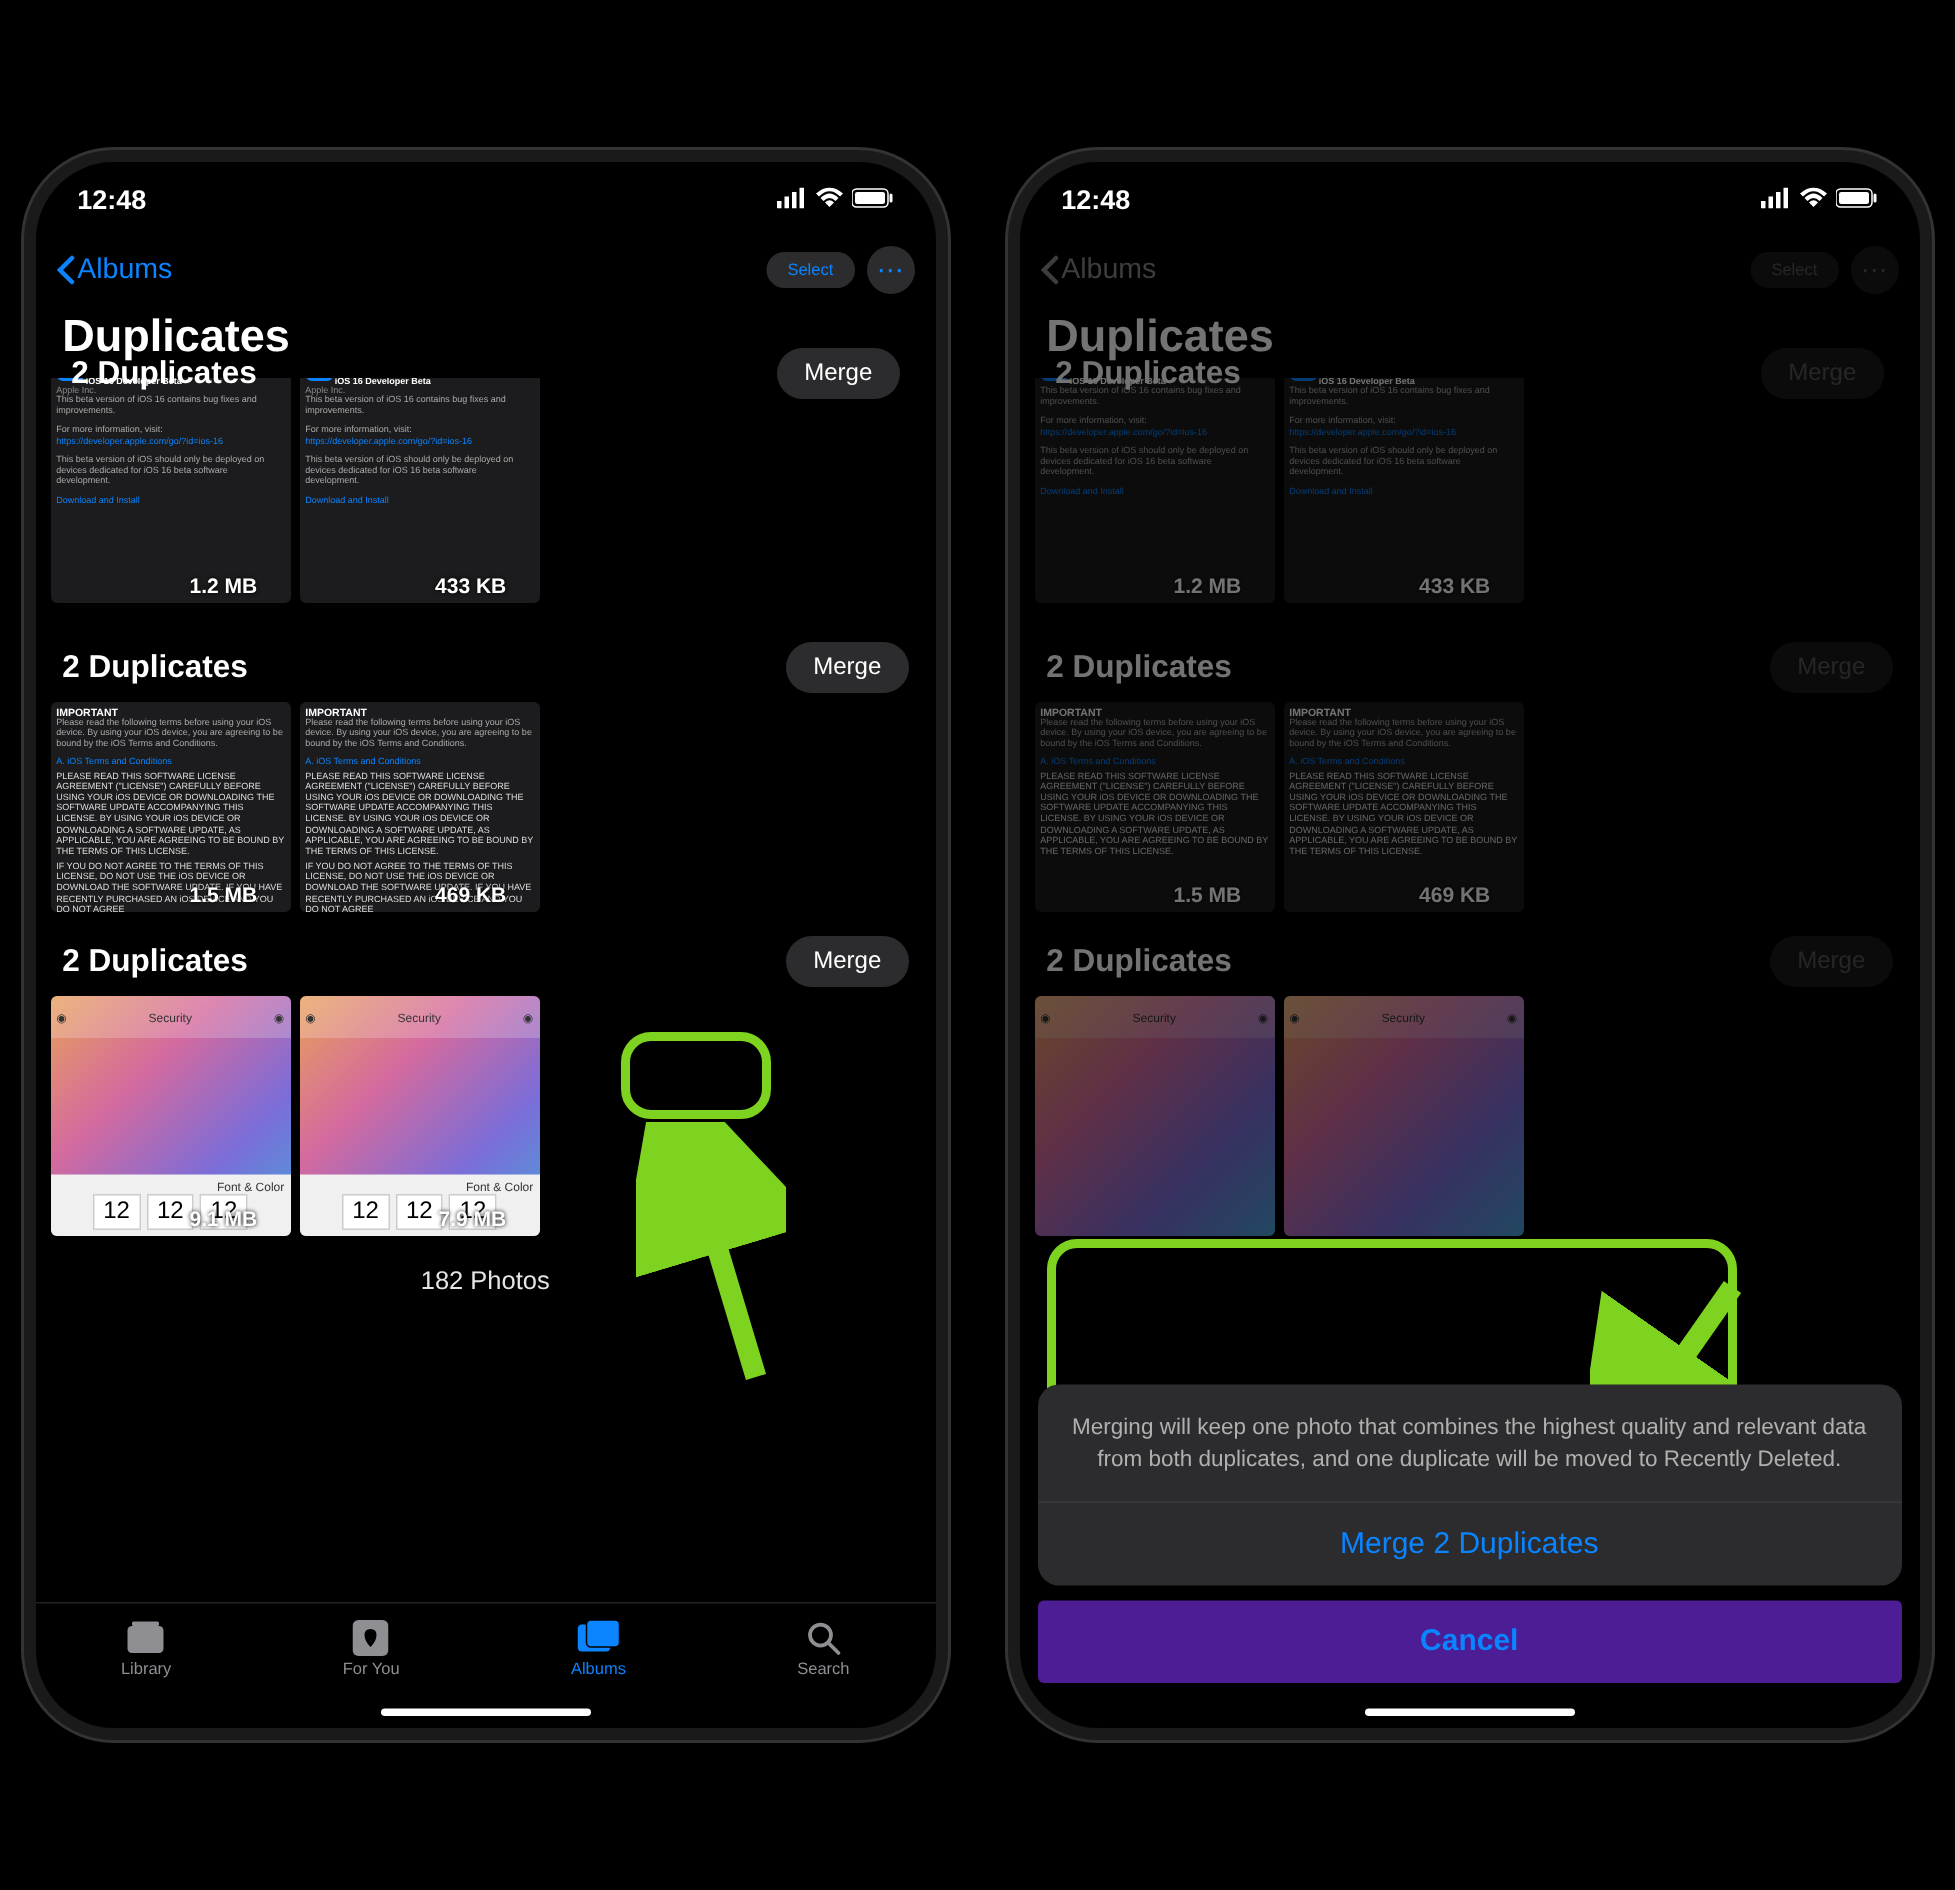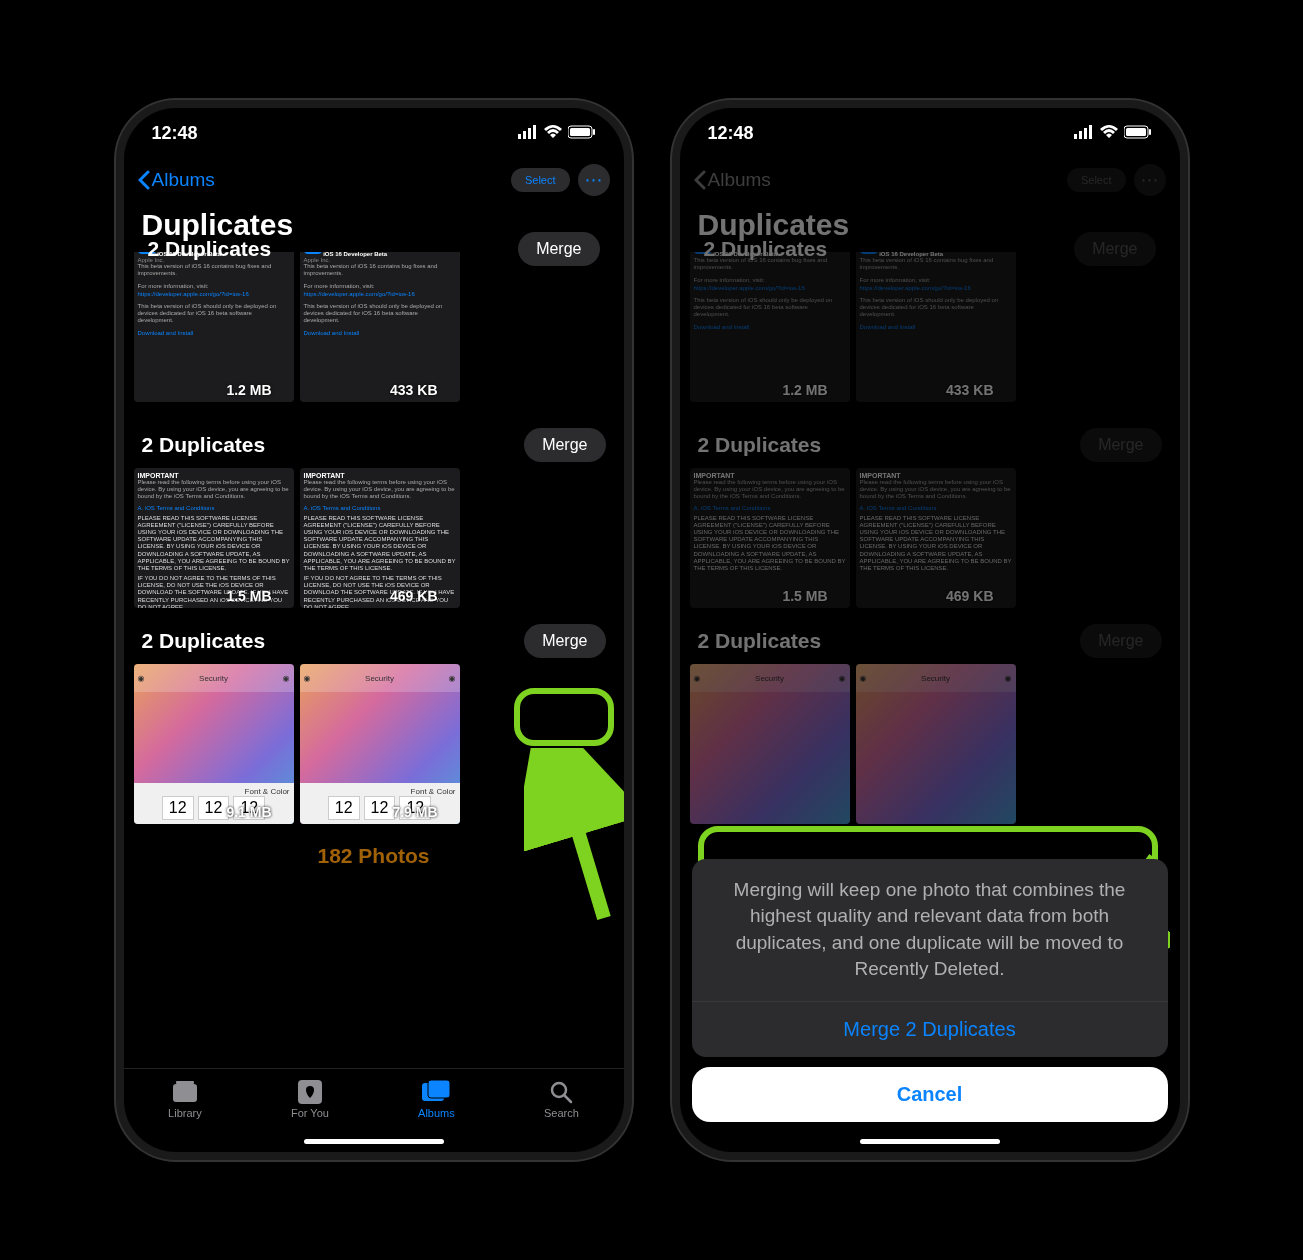--- a/index.html
+++ b/index.html
@@ -1,18 +1,18 @@
 <!DOCTYPE html>
 <html><head>
 <meta charset="utf-8">
 <style>
 * { margin: 0; padding: 0; box-sizing: border-box; font-family: -apple-system, BlinkMacSystemFont, sans-serif; }
 body { background: #000; width: 1303px; height: 1260px; display: flex; justify-content: center; align-items: center; gap: 40px; }
 
-.phone { width: 516px; height: 1060px; background: #0a0a0a; border-radius: 60px; border: 8px solid #1a1a1a; box-shadow: 0 0 0 2px #333, inset 0 0 0 2px #222; position: relative; overflow: hidden; }
+.phone { width: 616px; height: 1060px; background: #0a0a0a; border-radius: 60px; border: 8px solid #1a1a1a; box-shadow: 0 0 0 2px #333, inset 0 0 0 2px #222; position: relative; overflow: hidden; }
 .notch { position: absolute; top: 0; left: 50%; transform: translateX(-50%); width: 150px; height: 32px; background: #000; border-radius: 0 0 20px 20px; z-index: 100; }
 
 .screen { width: 100%; height: 100%; background: #000; display: flex; flex-direction: column; position: relative; }
 
 .status-bar { height: 50px; display: flex; justify-content: space-between; align-items: center; padding: 0 28px; color: #fff; font-weight: 600; font-size: 18px; }
 .status-right { display: flex; gap: 6px; align-items: center; }
 
 .nav-bar { display: flex; justify-content: space-between; align-items: center; padding: 6px 14px; }
 .back-btn { display: flex; align-items: center; color: #0a84ff; font-size: 19px; gap: 2px; }
 .nav-actions { display: flex; gap: 8px; align-items: center; }
@@ -42,38 +42,38 @@
 .thumb .tiny-text { font-size: 6px; line-height: 1.2; color: #aaa; }
 
 .thumb.gradient { background: linear-gradient(135deg, #e8a05c 0%, #d46a9e 35%, #7b6dd8 70%, #4aa0d8 100%); padding: 0; }
 .thumb.gradient .top-icons { height: 28px; background: rgba(255,255,255,0.2); display: flex; justify-content: space-between; align-items: center; padding: 0 4px; font-size: 8px; color: #333; }
 .thumb.gradient .bottom-panel { position: absolute; bottom: 0; left: 0; right: 0; background: #f0f0f0; padding: 4px; }
 .thumb.gradient .font-label { font-size: 8px; color: #333; text-align: right; }
 .thumb.gradient .num-row { display: flex; gap: 4px; justify-content: center; }
 .thumb.gradient .num-box { background: #fff; border: 1px solid #ccc; padding: 2px 6px; font-size: 16px; color: #000; font-weight: 400; }
 
 .footer-info { text-align: center; padding: 10px 20px; }
-.photo-count { color: #a16207; font-size: 21px; font-weight: 700; margin-bottom: 4px; }
+.photo-count { color: #e5e5e5; font-size: 17px; font-weight: 400; margin-bottom: 4px; }
 .footer-desc { color: #8e8e93; font-size: 14px; line-height: 1.3; }
 
 .tab-bar { height: 84px; display: flex; justify-content: space-around; align-items: flex-start; padding-top: 10px; border-top: 1px solid #222; }
 .tab { display: flex; flex-direction: column; align-items: center; gap: 2px; color: #8e8e93; font-size: 11px; }
 .tab.active { color: #0a84ff; }
 .tab-icon { width: 28px; height: 26px; display: flex; align-items: center; justify-content: center; }
 
 .home-indicator { position: absolute; bottom: 8px; left: 50%; transform: translateX(-50%); width: 140px; height: 5px; background: #fff; border-radius: 3px; }
 
 .highlight-box { position: absolute; border: 6px solid #7ed321; border-radius: 20px; pointer-events: none; z-index: 50; }
 .arrow { position: absolute; z-index: 51; pointer-events: none; }
 
 .action-sheet { position: absolute; bottom: 0; left: 0; right: 0; padding: 10px 12px 30px; z-index: 60; }
 .sheet-card { background: #2c2c2e; border-radius: 14px; overflow: hidden; margin-bottom: 10px; }
-.sheet-msg { padding: 18px 20px; text-align: center; color: #b0b0b0; font-size: 19px; line-height: 1.4; border-bottom: 1px solid #3a3a3c; }
+.sheet-msg { padding: 18px 20px; text-align: center; color: #b0b0b0; font-size: 15px; line-height: 1.4; border-bottom: 1px solid #3a3a3c; }
 .sheet-action { padding: 16px; text-align: center; color: #0a84ff; font-size: 20px; }
-.sheet-cancel { background: #ffffff; border-radius: 18px; padding: 16px; text-align: center; color: #0a84ff; font-size: 20px; font-weight: 600; }
+.sheet-cancel { background: #4c1d95; border-radius: 4px; padding: 16px; text-align: center; color: #0a84ff; font-size: 20px; font-weight: 600; }
 
 .dimmed-nav .back-btn, .dimmed-nav .select-btn, .dimmed-nav .more-btn { color: #555; }
 .dimmed-nav .select-btn, .dimmed-nav .more-btn, .dimmed-nav .merge-btn { background: #1a1a1a; color: #555; }
 </style>
 </head>
 <body>
 
 <div class="phone">
   <div class="notch"></div>
   <div class="screen">

